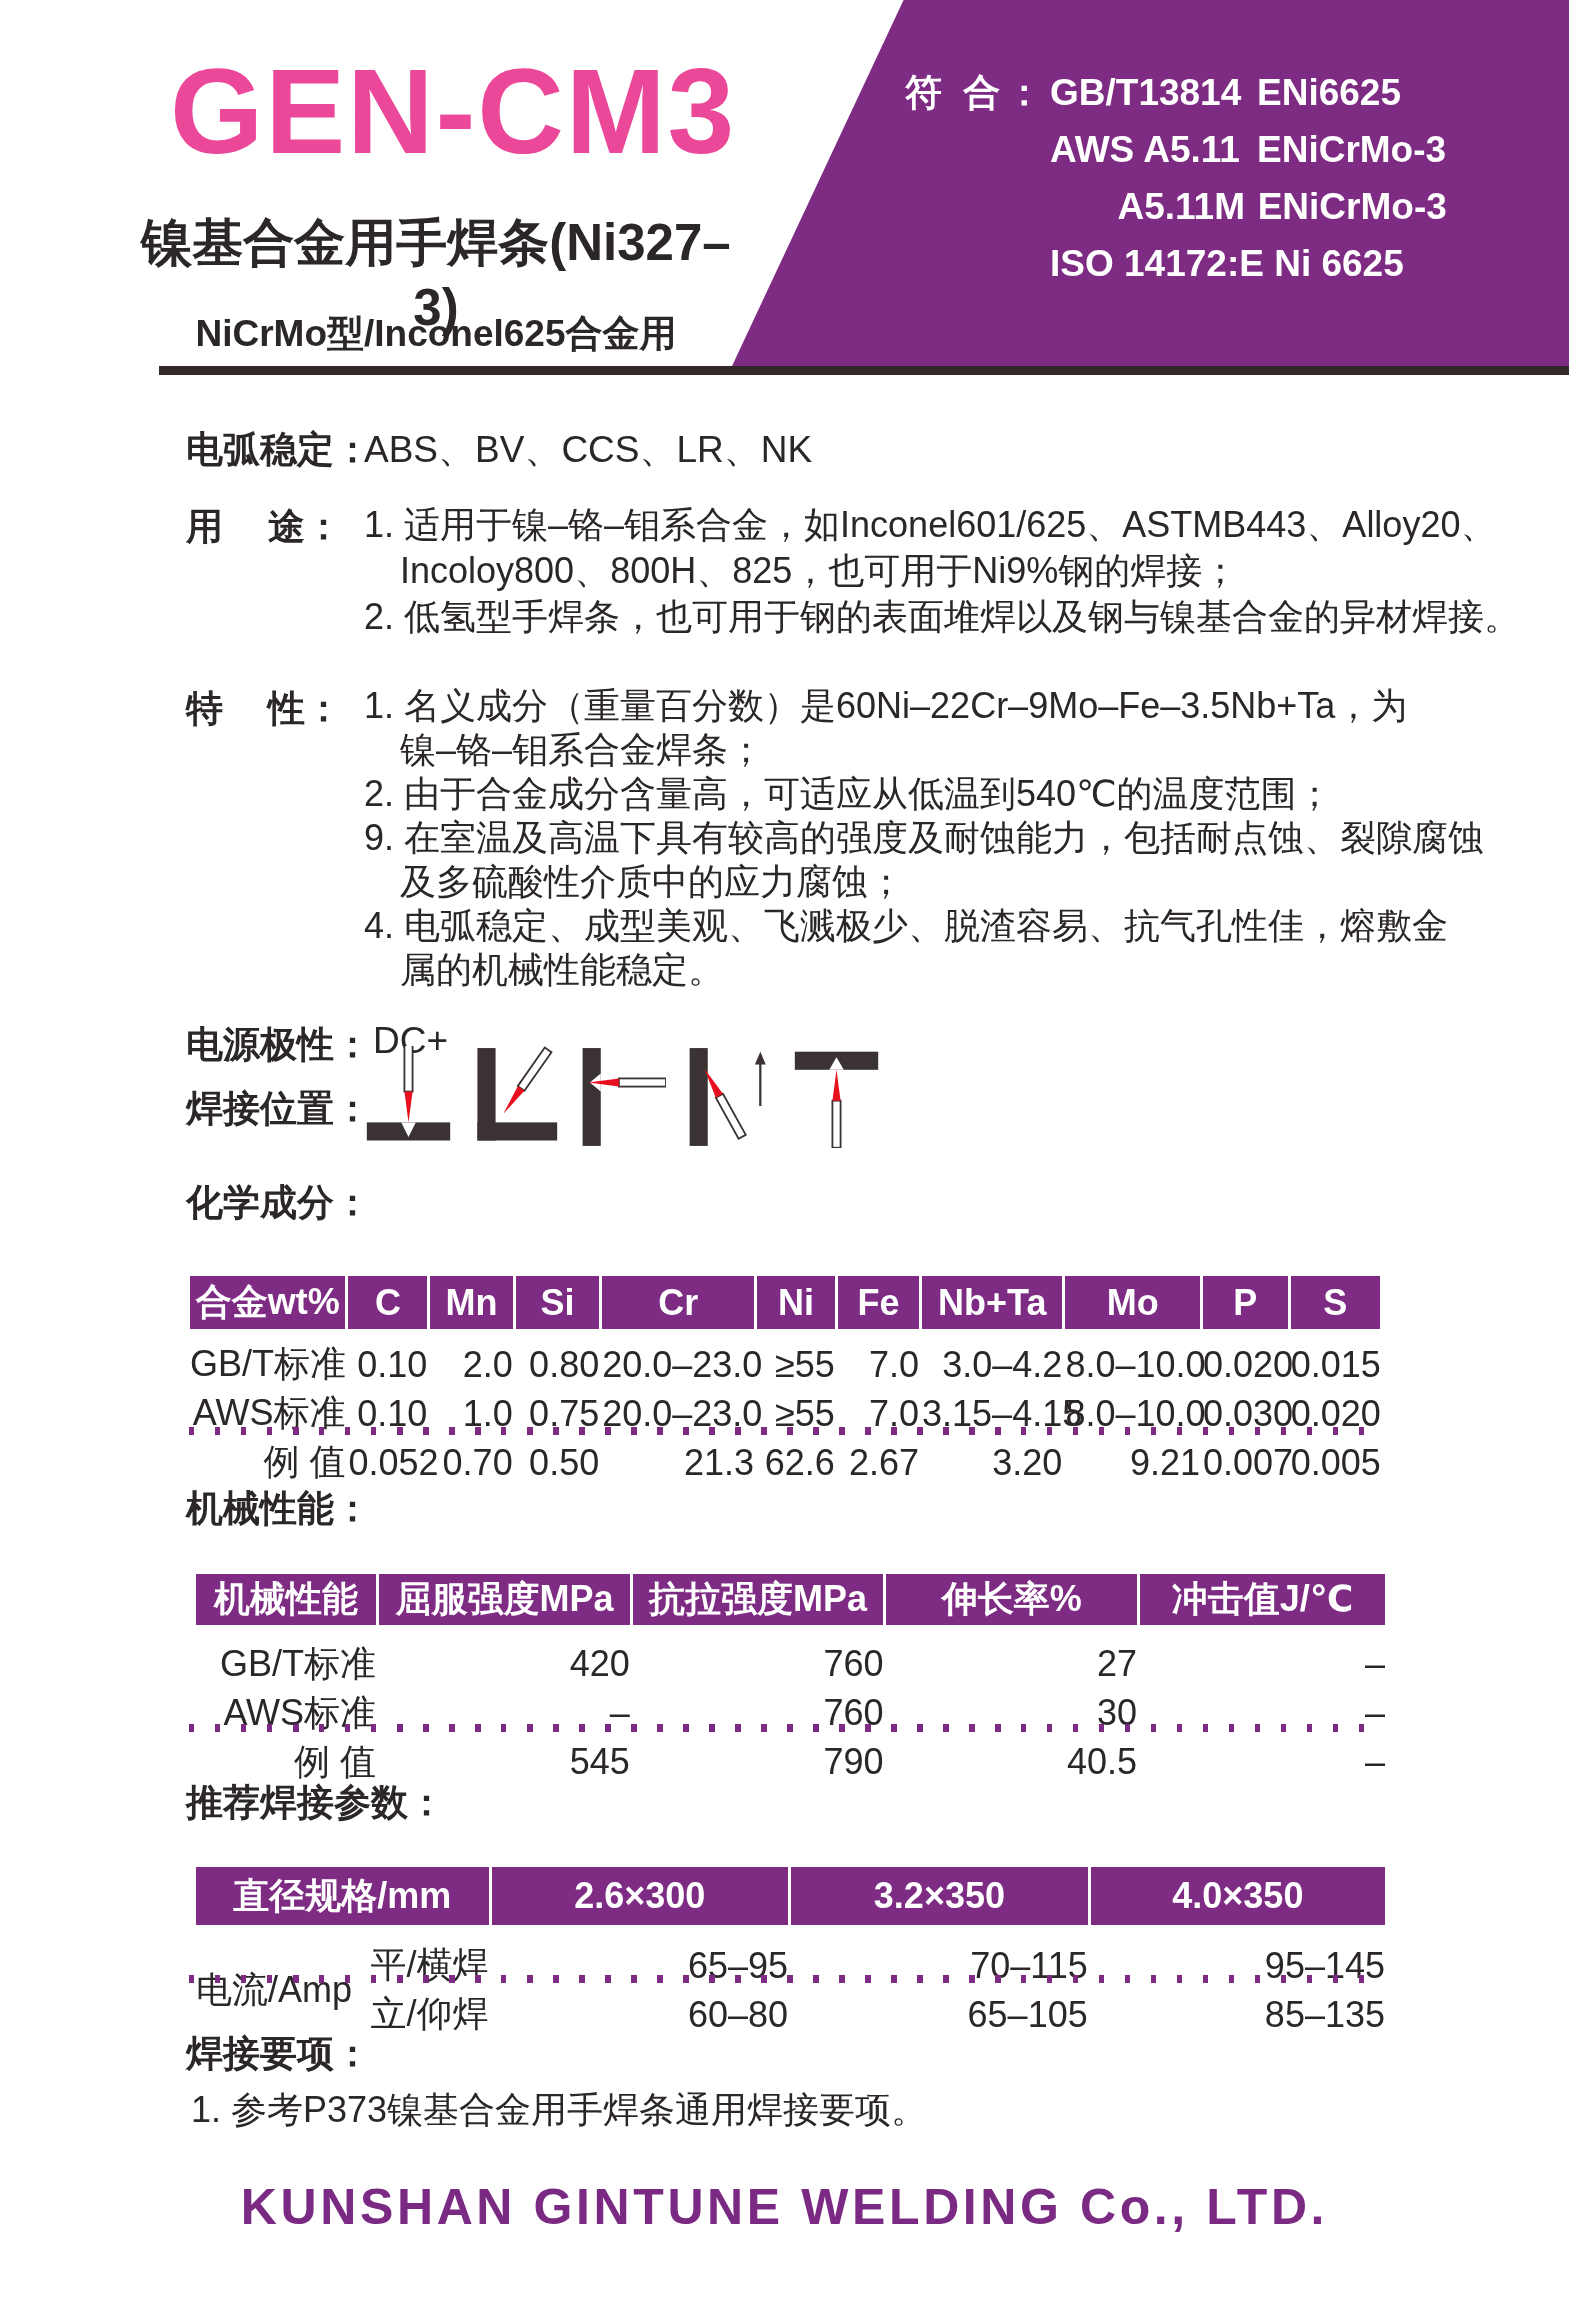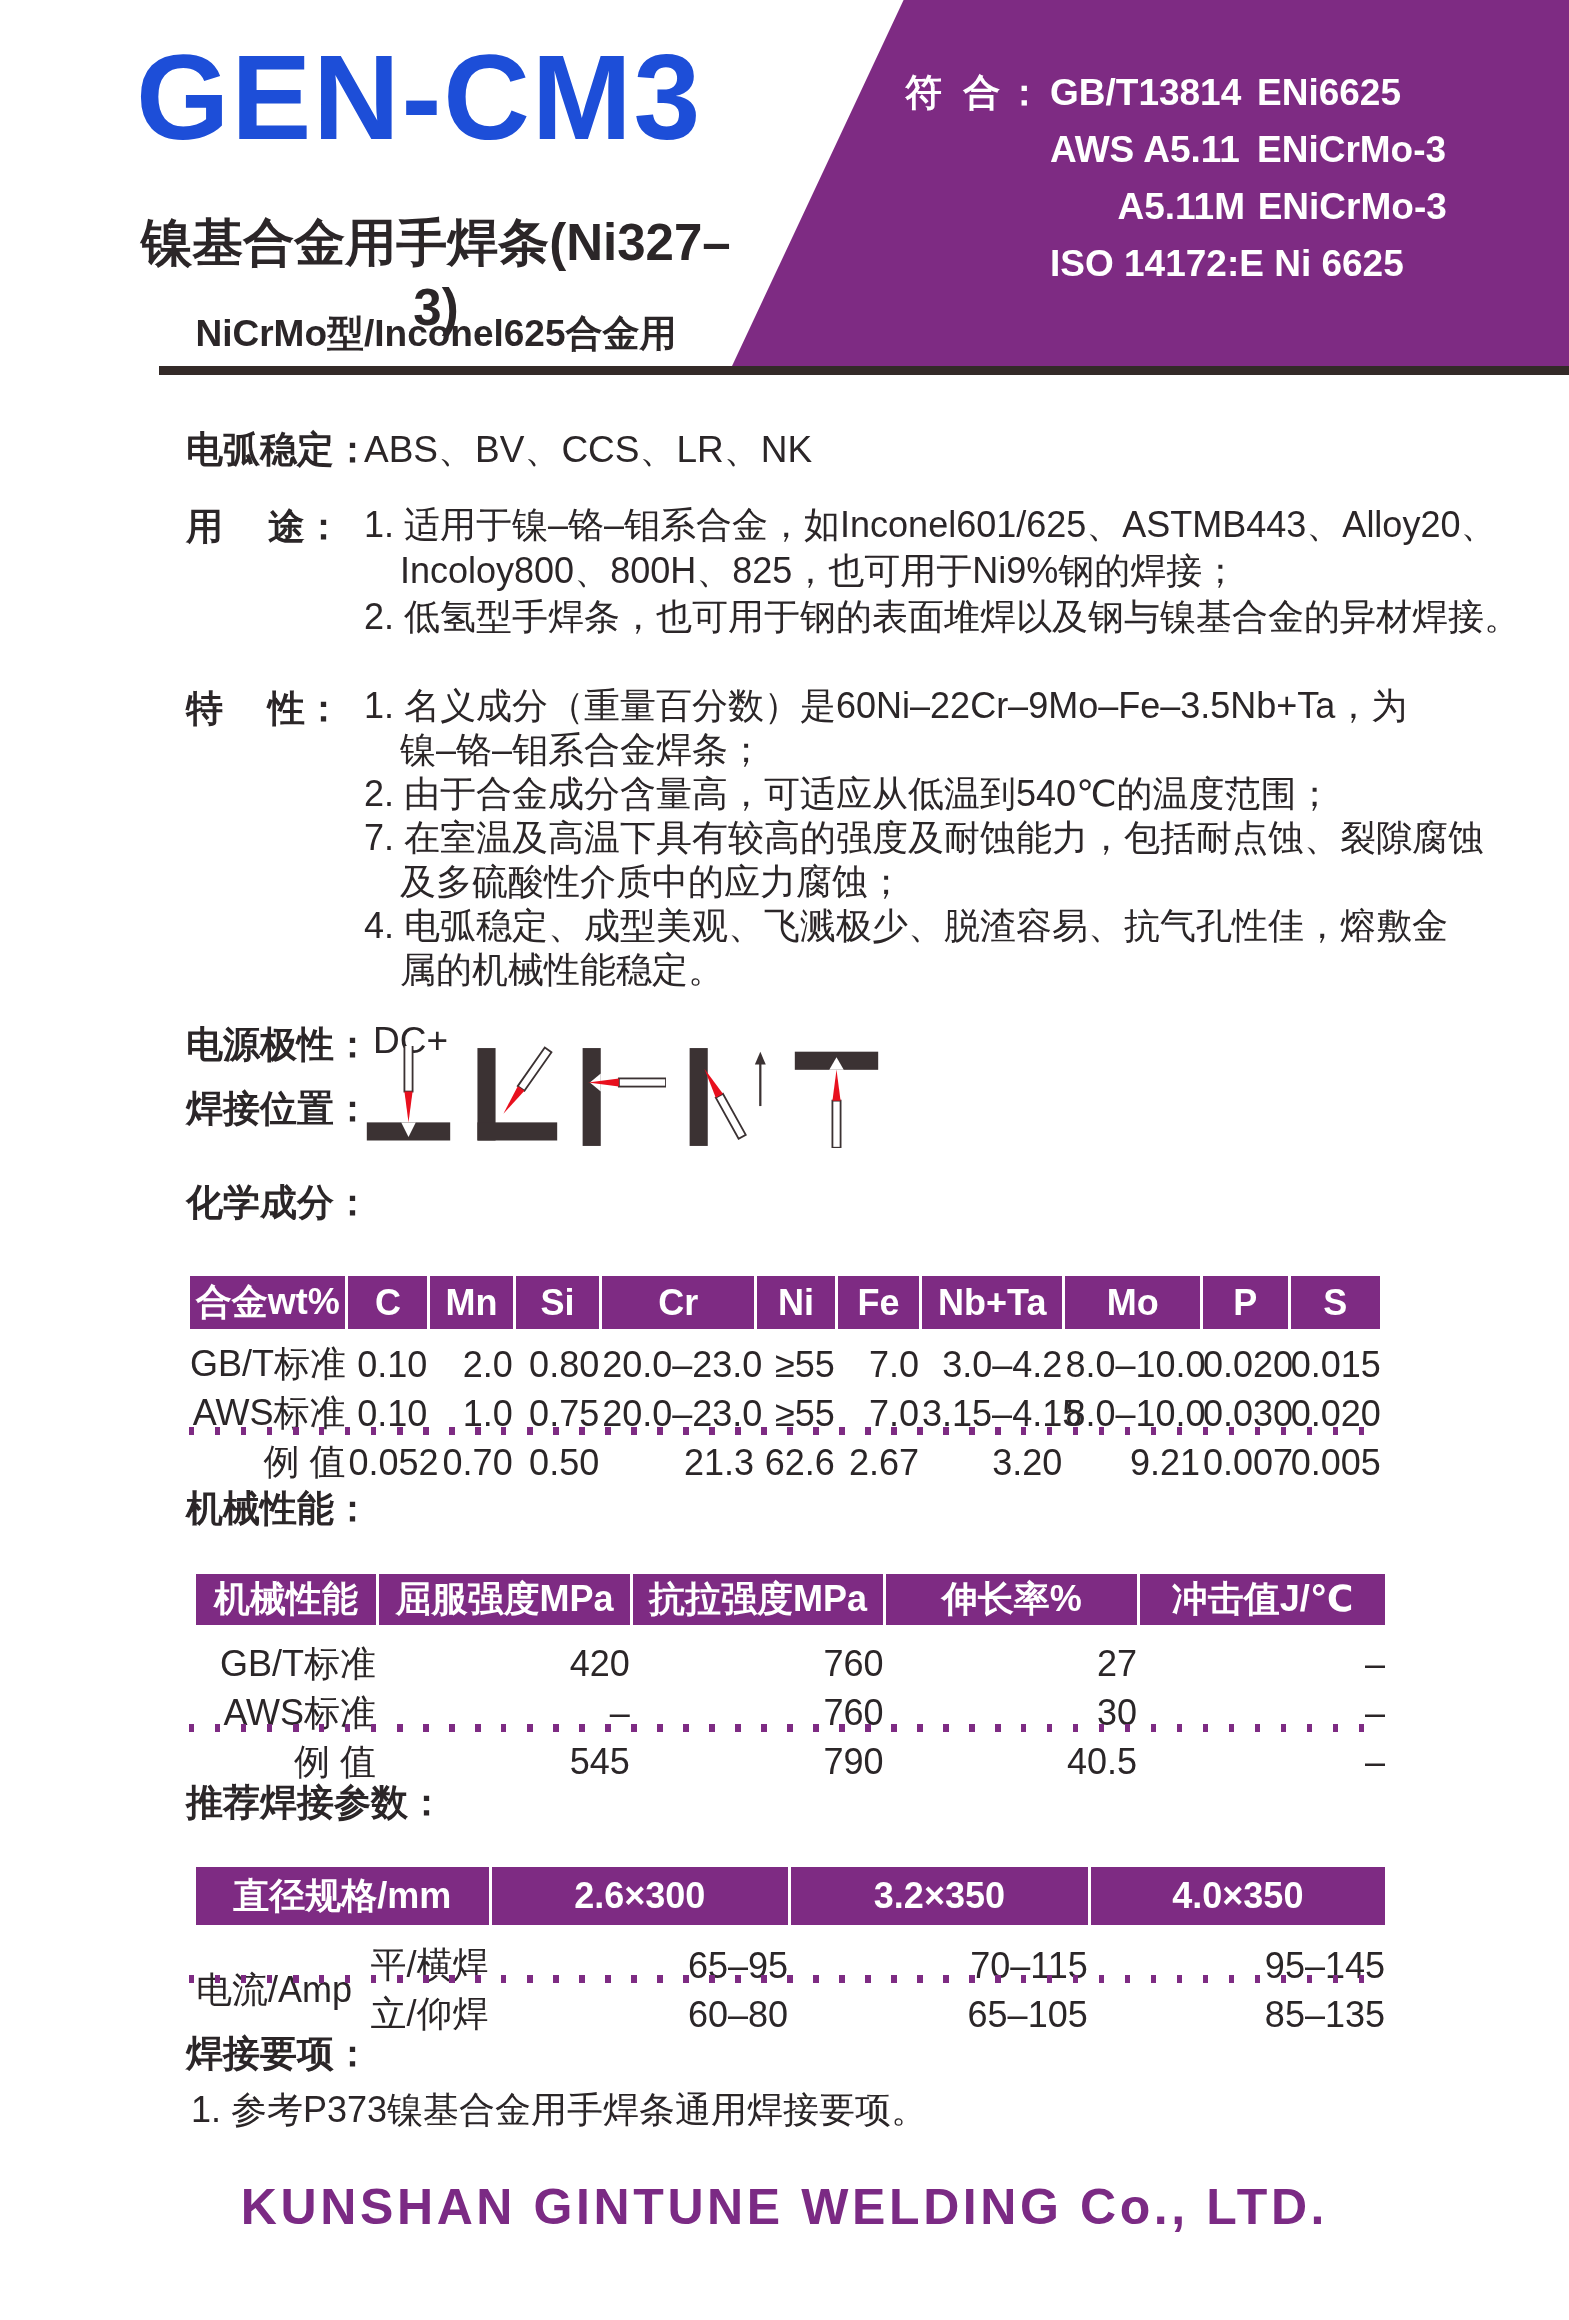--- a/index.html
+++ b/index.html
@@ -8,22 +8,22 @@
     margin:0 auto; overflow:hidden; color:#2b2628;
     font-family:"Liberation Sans","DejaVu Sans",sans-serif;
   }
   
   .banner{
     position:absolute; left:732px; top:0; width:837px; height:366px;
     background:#7e2b83;
     clip-path:polygon(20.5% 0,100% 0,100% 100%,0 100%);
   }
   .header-rule{ position:absolute; left:159px; top:366px; width:1410px; height:9px; background:#332a28; }
-  .title{ position:absolute; left:136px; top:28px; width:600px; text-align:left;
-          font-size:120px; font-weight:bold; letter-spacing:1.8px; color:#1d4ed8; }
+  .title{ position:absolute; left:136px; top:42px; width:600px; text-align:right;
+          font-size:120px; font-weight:bold; letter-spacing:1.8px; color:#ec4899; }
   .subtitle{ position:absolute; left:136px; top:209px; width:600px; text-align:center;
              font-size:51px; font-weight:bold; }
   .typeline{ position:absolute; left:136px; top:309px; width:600px; text-align:center;
              font-size:37px; font-weight:bold; }
   .compliance{ position:absolute; left:905px; top:64px; width:582px; color:#fff;
                font-weight:bold; font-size:37px; }
   .comp-line{ display:flex; height:57px; align-items:center; white-space:nowrap; }
   .comp-label{ width:145px; letter-spacing:5.5px; }
   .comp-spacer{ width:145px; flex:0 0 145px; }
   .c1{ width:207px; flex:0 0 207px; }
@@ -122,21 +122,21 @@
   </div>
 
   <div class="row-label spread" style="top:684px">
     <span>特</span>
     <span>性：</span>
   </div>
   <div class="para features-para" style="top:684px">
     <div class="pline">1. 名义成分（重量百分数）是60Ni–22Cr–9Mo–Fe–3.5Nb+Ta，为</div>
     <div class="pline indent">镍–铬–钼系合金焊条；</div>
     <div class="pline">2. 由于合金成分含量高，可适应从低温到540℃的温度范围；</div>
-    <div class="pline">7. 在室温及高温下具有较高的强度及耐蚀能力，包括耐点蚀、裂隙腐蚀</div>
+    <div class="pline">9. 在室温及高温下具有较高的强度及耐蚀能力，包括耐点蚀、裂隙腐蚀</div>
     <div class="pline indent">及多硫酸性介质中的应力腐蚀；</div>
     <div class="pline">4. 电弧稳定、成型美观、飞溅极少、脱渣容易、抗气孔性佳，熔敷金</div>
     <div class="pline indent">属的机械性能稳定。</div>
   </div>
 
   <div class="row-label" style="top:1020px">电源极性：</div>
   <div class="value-text" style="top:1020px;left:373px">DC+</div>
 
   <div class="row-label" style="top:1084px">焊接位置：</div>
   <div class="pos-icons">

